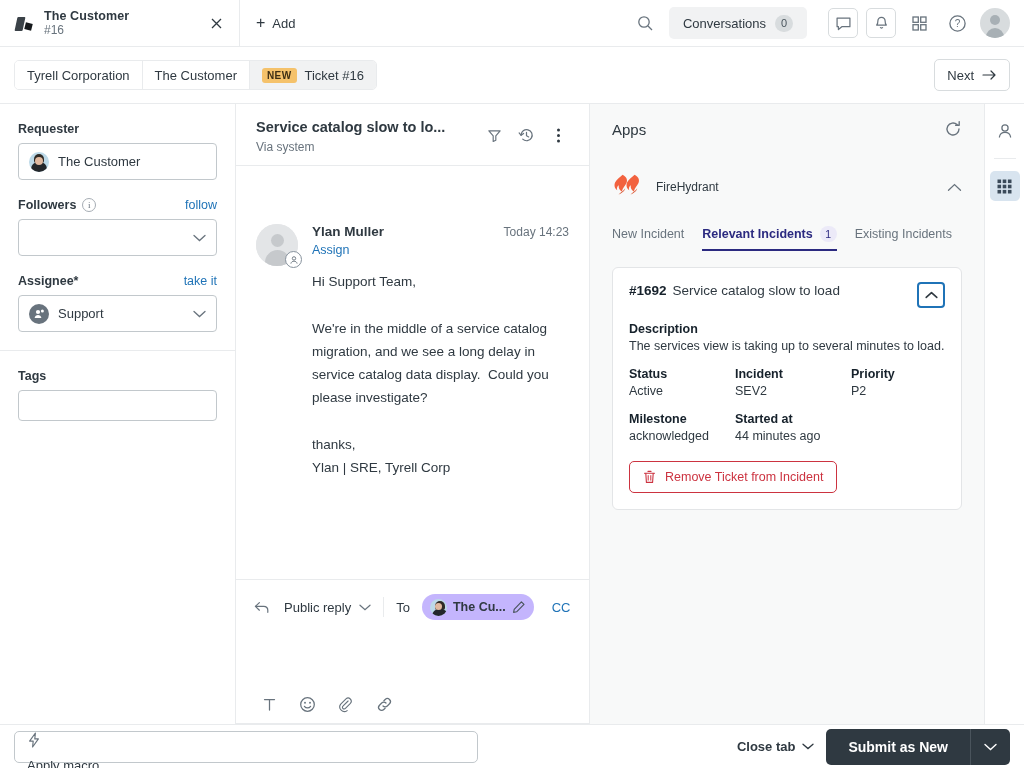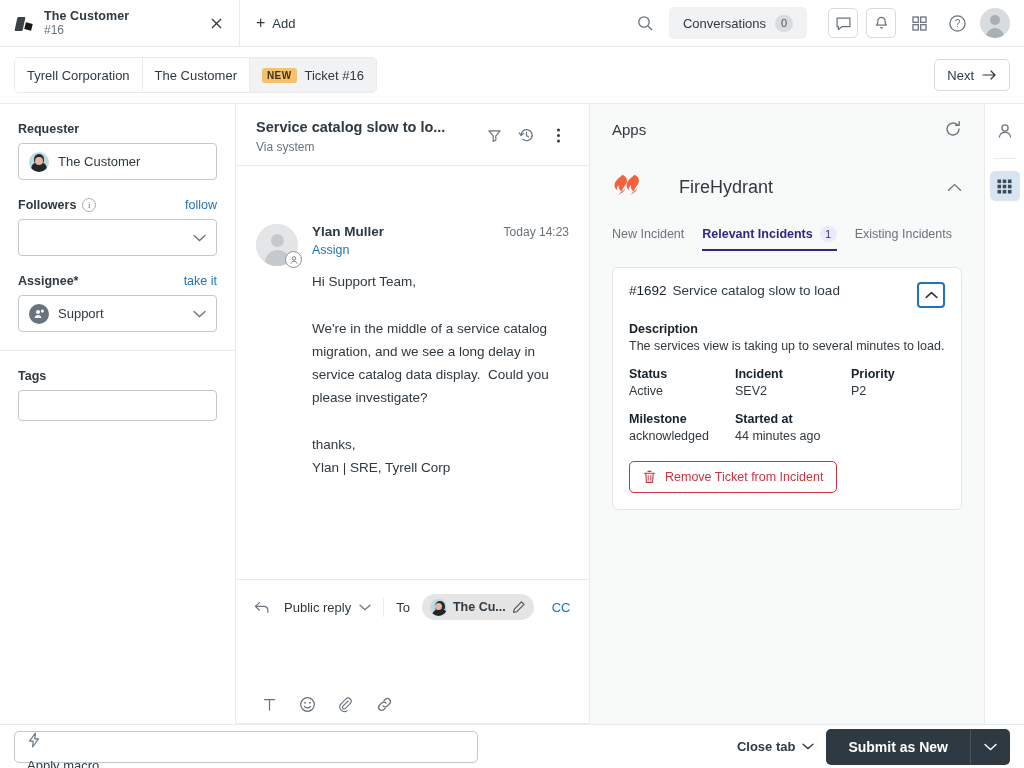--- a/index.html
+++ b/index.html
@@ -70,21 +70,21 @@
   .avatar-top .head { width: 10px; height: 10px; border-radius: 50%; background: #a8b0b5; position: absolute; margin-bottom: 13px; }
   .avatar-top .body { width: 18px; height: 10px; border-radius: 9px 9px 0 0; background: #a8b0b5; }
   .avwrap { position: relative; display: flex; align-items: flex-end; justify-content: center; width: 30px; height: 30px; }
 
   
   .crumbrow {
     position: absolute; top: 47px; left: 0; width: 1024px; height: 57px;
     background: #fff; border-bottom: 1px solid #e9ebed;
     display: flex; align-items: center; padding: 0 14px;
   }
-  .crumbs { display: flex; align-items: stretch; border: 1px solid #e9ebed; border-radius: 5px; overflow: hidden; height: 36px; }
+  .crumbs { display: flex; align-items: stretch; border: 1px solid #e9ebed; border-radius: 5px; overflow: hidden; height: 30px; }
   .crumb {
     display: flex; align-items: center; padding: 0 12px; font-size: 13px; color: #2f3941;
     border-right: 1px solid #e9ebed; cursor: pointer; background: #fff; gap: 8px;
   }
   .crumb:last-child { border-right: none; background: #f1f2f3; font-weight: 400; }
   .newbadge {
     background: #f5c26b; color: #3e2f14; font-size: 10px; font-weight: 700;
     border-radius: 3px; padding: 2px 5px; letter-spacing: .4px;
   }
   .nextbtn {
@@ -152,50 +152,50 @@
   .msg-time { margin-left: auto; font-size: 12px; color: #68737d; }
   .msg-assign { font-size: 12.5px; color: #1f73b7; cursor: pointer; margin-top: 4px; display: inline-block; }
   .msg-text { font-size: 13.5px; line-height: 1.72; color: #2f3941; margin-top: 12px; white-space: pre-wrap; }
 
   .composer { border-top: 1px solid #e9ebed; }
   .comp-head { display: flex; align-items: center; gap: 12px; padding: 12px 16px; }
   .comp-type { display: flex; align-items: center; gap: 8px; font-size: 13px; color: #2f3941; cursor: pointer; font-weight: 400; }
   .vline { width: 1px; height: 20px; background: #e9ebed; }
   .comp-to { font-size: 13px; color: #2f3941; }
   .recipient {
-    display: flex; align-items: center; gap: 6px; background: #e5e5e5; border-radius: 14px;
+    display: flex; align-items: center; gap: 6px; background: #c4b5fd; border-radius: 14px;
     height: 26px; padding: 0 8px; font-size: 12.5px; font-weight: 700; color: #2f3941; cursor: pointer;
   }
   .cc { font-size: 13px; color: #1f73b7; cursor: pointer; margin-left: 6px; }
   .comp-area { height: 52px; }
   .comp-tools { display: flex; align-items: center; gap: 22px; padding: 10px 26px; color: #68737d; border-bottom: 1px solid #e9ebed;}
 
   
   .rightpane {
     position: absolute; top: 104px; left: 590px; width: 394px; height: 620px;
     background: #f8f9f9; padding: 16px 22px 0 22px; overflow: hidden;
   }
   .apps-head { display: flex; align-items: center; }
   .apps-title { font-size: 15px; color: #2f3941; font-weight: 400; }
   .apps-refresh { margin-left: auto; color: #68737d; cursor: pointer; display: flex; }
   .app-row { display: flex; align-items: center; gap: 14px; margin-top: 36px; }
-  .app-name { font-size: 18px; color: #2f3941; margin-left: 23px; }
+  .app-name { font-size: 12px; color: #2f3941; }
   .app-collapse { margin-left: auto; color: #68737d; cursor: pointer; }
   .fh-logo { width: 30px; height: 26px; position: relative; flex: 0 0 30px; }
   .tabs { display: flex; align-items: center; gap: 18px; margin-top: 26px; }
   .tab { font-size: 12.5px; color: #68737d; cursor: pointer; padding-bottom: 7px; display: flex; align-items: center; gap: 7px; border-bottom: 2px solid transparent; }
   .tab.active { color: #2b2a80; font-weight: 700; border-bottom-color: #2b2a80; }
   .tab .tcount { background: #eceaf8; color: #2b2a80; border-radius: 9px; font-size: 10.5px; min-width: 17px; height: 16px; display: flex; align-items: center; justify-content: center; padding: 0 5px; font-weight: 400; }
 
   .inc-card {
     margin-top: 16px; background: #fff; border: 1px solid #e3e5e7; border-radius: 6px;
     padding: 14px 16px 16px 16px;
   }
   .inc-title { font-size: 13.5px; color: #2f3941; display: flex; align-items: flex-start; gap: 6px; line-height: 1.3; }
-  .inc-id { font-weight: 400; color: #16212b; }
+  .inc-id { font-weight: 700; color: #16212b; }
   .inc-collapse {
     margin-left: auto; width: 28px; height: 26px; border: 2px solid #1f73b7; border-radius: 4px;
     display: flex; align-items: center; justify-content: center; color: #2f3941; cursor: pointer; flex: 0 0 28px;
   }
   .inc-lbl { font-size: 12.5px; font-weight: 700; color: #16212b; }
   .inc-val { font-size: 12.5px; color: #2f3941; margin-top: 3px; }
   .inc-desc { margin-top: 14px; }
   .inc-grid { display: grid; grid-template-columns: 106px 116px 1fr; margin-top: 14px; row-gap: 14px; }
   .rm-btn {
     margin-top: 18px; display: inline-flex; align-items: center; gap: 9px;

